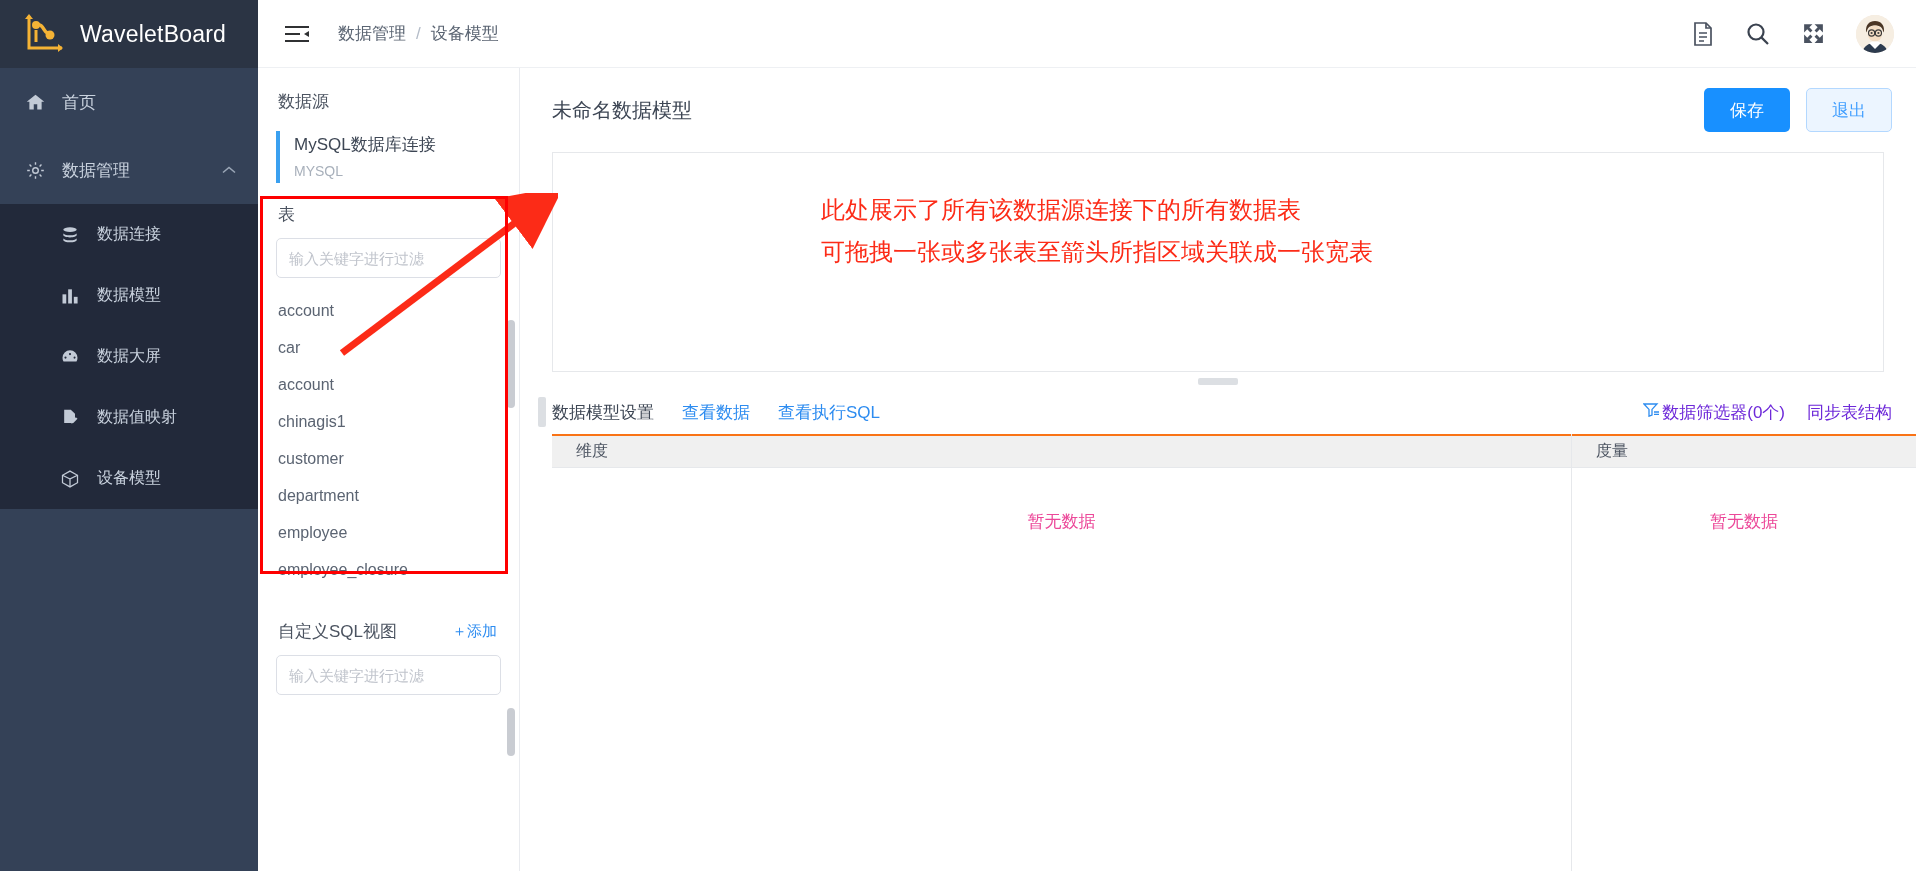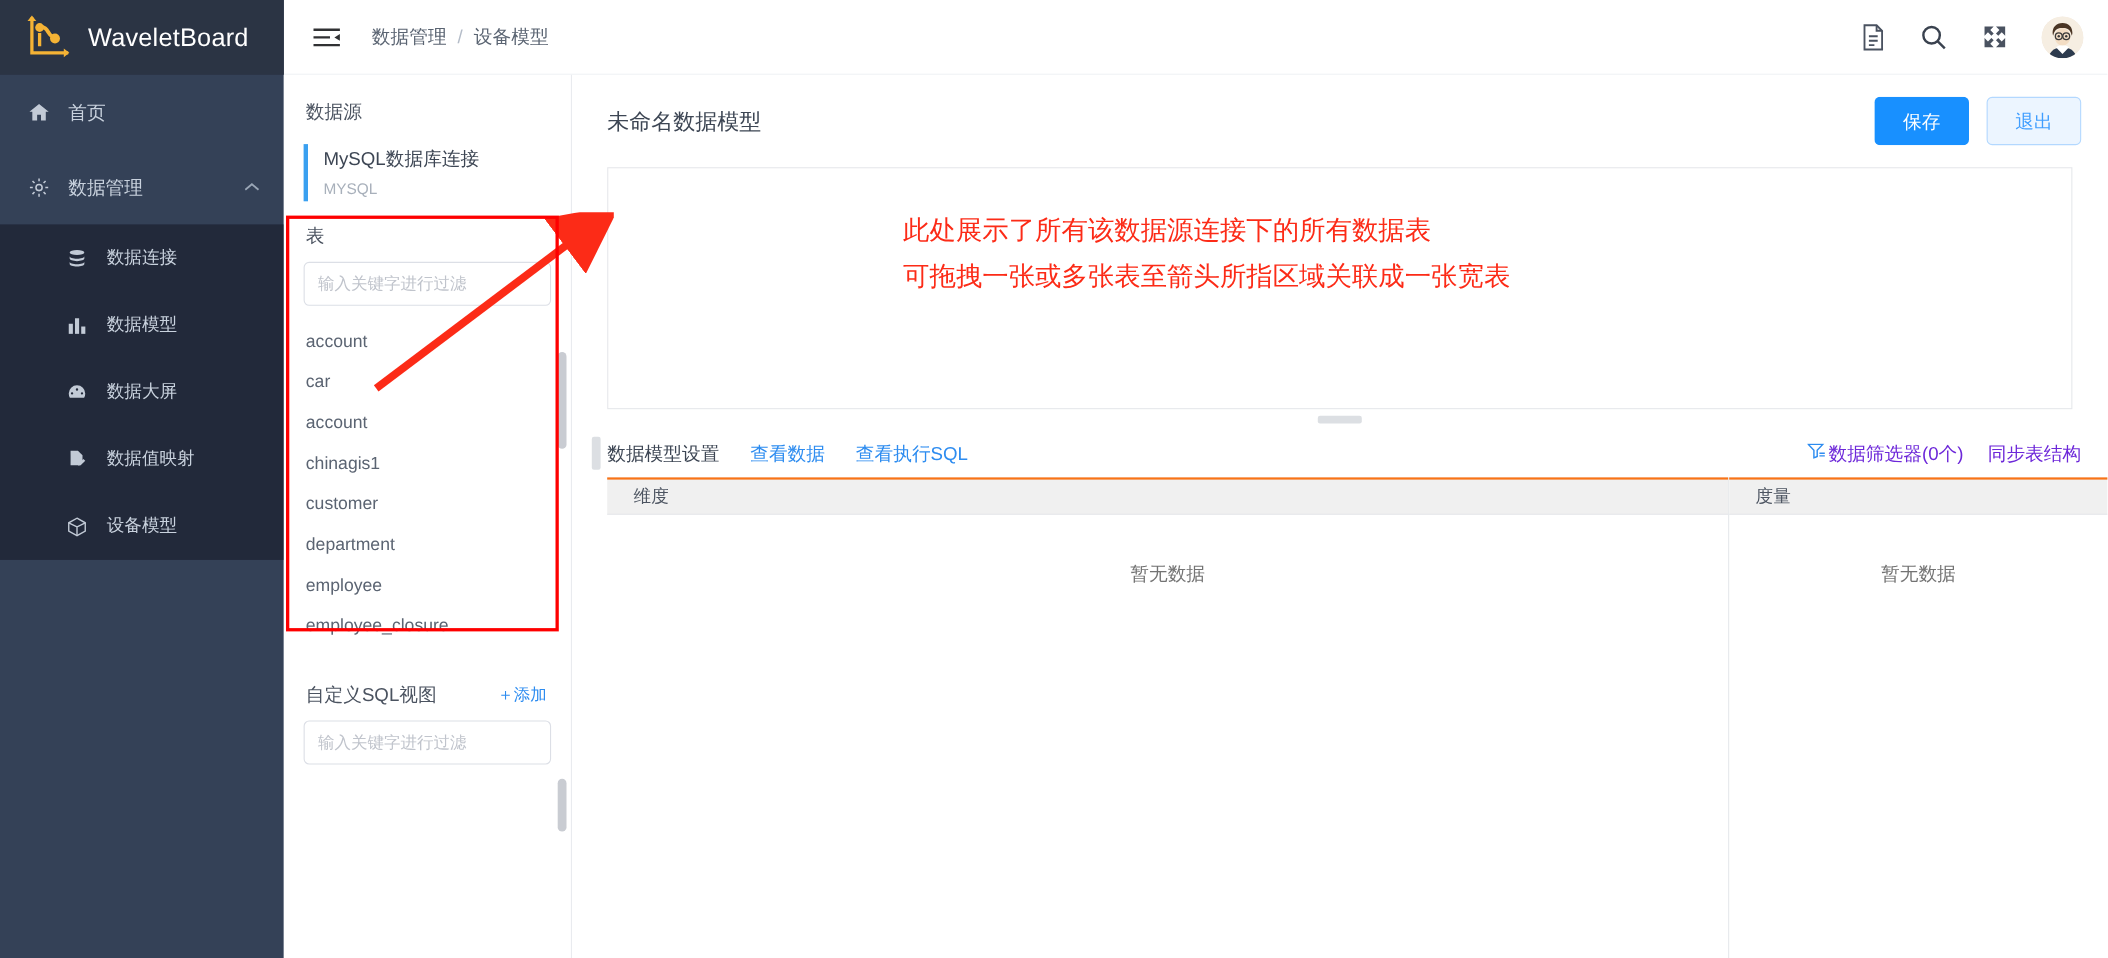--- a/index.html
+++ b/index.html
@@ -207,21 +207,21 @@
   .col-mea { flex: 1; }
   .col-head {
     height: 34px; flex: 0 0 34px;
     background: #f0f0f0;
     border-top: 2px solid #f97316; border-bottom: 1px solid #e6e8eb;
     display: flex; align-items: center;
     padding-left: 24px;
     font-size: 16px; color: #4b5360;
   }
   .col-body { flex: 1; display: flex; justify-content: center; padding-top: 42px; }
-  .empty-text { font-size: 17px; color: #737373; text-align: center; }
+  .empty-text { font-size: 17px; color: #ec4899; text-align: center; }
 
   
   .highlight-box {
     position: absolute;
     left: 260px; top: 196px;
     width: 248px; height: 378px;
     border: 3px solid #fe0000;
     pointer-events: none;
     z-index: 50;
   }

